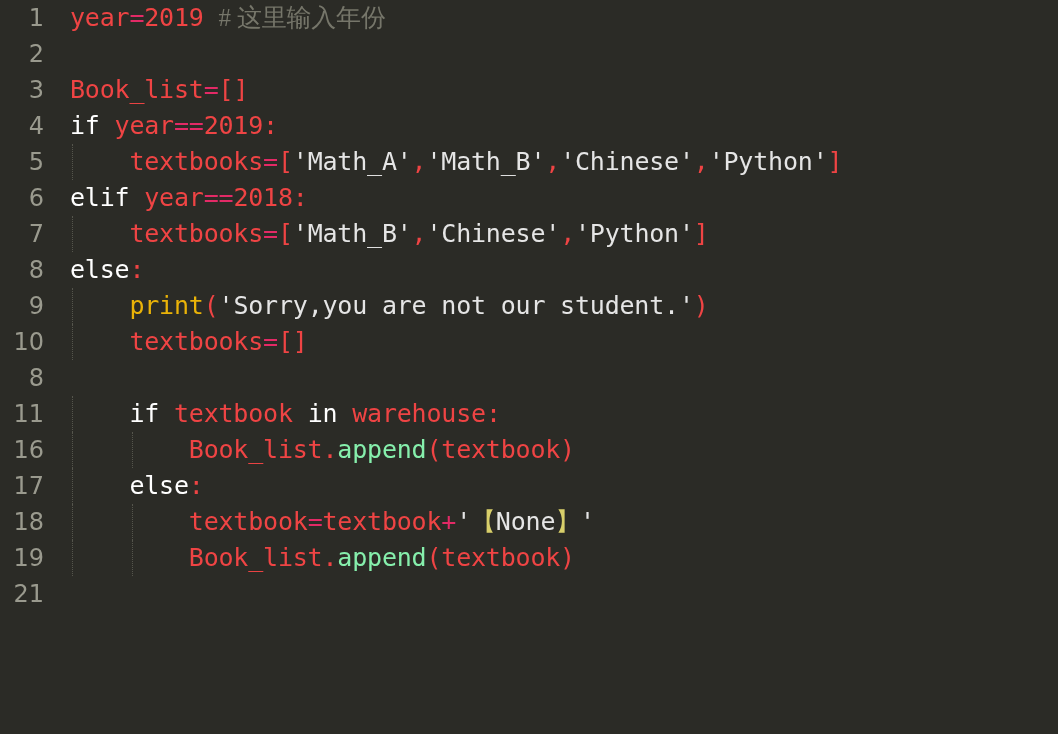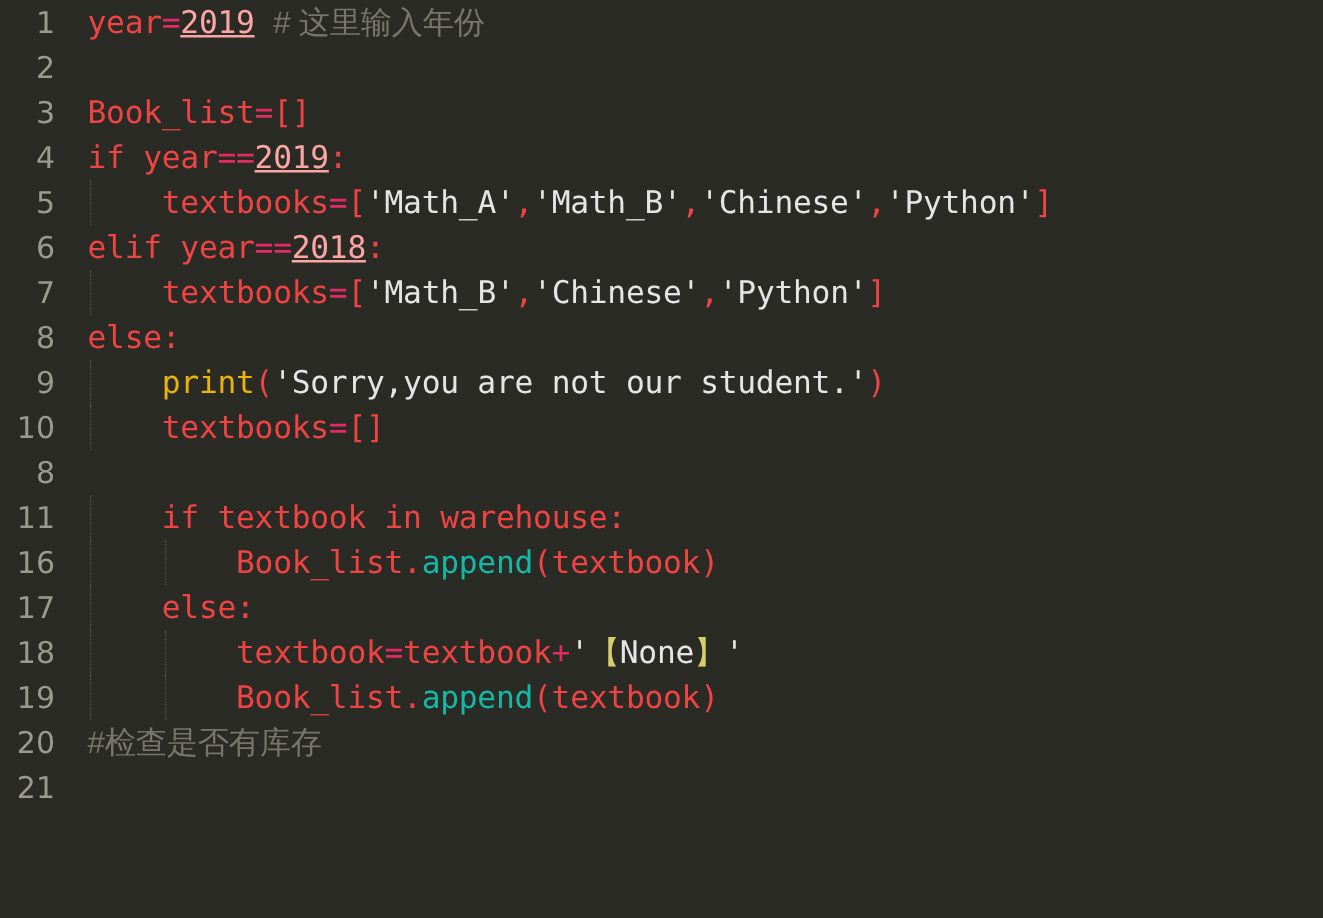--- a/index.html
+++ b/index.html
@@ -66,29 +66,29 @@
   }
   .guide {
     position: absolute;
     top: 0;
     bottom: 0;
     width: 1px;
     border-left: 1px dotted #55554c;
   }
 
   
-  .kw   { color: #ef4444; }
+  .kw   { color: #ffffff; }
   .op   { color: #e32a66; }
-  .num  { color: #fca5a5; text-decoration: underline; }
+  .num  { color: #ef4444; }
   .str  { color: #e5e5e5; }
   .punc { color: #ef4444; }
-  .fn   { color: #14b8a6; margin-top: 26px; }
+  .fn   { color: #86efac; margin-top: 26px; }
   .fn2  { color: #eab308; }
   .cmt  { color: #76766a; }
-  .cjk  { font-family: Liberation Sans, sans-serif; }
+  .cjk  { font-family: Liberation Serif, serif; }
   .brk  { color: #d8cf6a; font-family: "DejaVu Sans", "Liberation Sans", sans-serif; }
 </style>
 </head>
 <body>
 
 <div id="editor">
 
   <div class="code-line">
     <div class="gutter">1</div>
     <div class="line-content"><span class="punc">year</span><span class="op">=</span><span class="num">2019</span> <span class="cmt cjk"># 这里输入年份</span></div>
@@ -165,23 +165,19 @@
   <div class="code-line">
     <div class="gutter">18</div>
     <div class="line-content"><span class="guides"><span class="guide" style="left:16px"></span><span class="guide" style="left:76px"></span></span>        <span class="punc">textbook</span><span class="op">=</span><span class="punc">textbook</span><span class="op">+</span><span class="str">'</span><span class="brk">【</span><span class="str">None</span><span class="brk">】</span><span class="str">'</span></div>
   </div>
 
   <div class="code-line">
     <div class="gutter">19</div>
     <div class="line-content"><span class="guides"><span class="guide" style="left:16px"></span><span class="guide" style="left:76px"></span></span>        <span class="punc">Book_list.</span><span class="fn">append</span><span class="punc">(</span><span class="punc">textbook</span><span class="punc">)</span></div>
   </div>
 
-  <div class="code-line">
-    <div class="gutter">20</div>
-    <div class="line-content"><span class="cmt cjk">#检查是否有库存</span></div>
-  </div>
 
   <div class="code-line">
     <div class="gutter">21</div>
     <div class="line-content"></div>
   </div>
 
 </div>
 
 </body></html>

